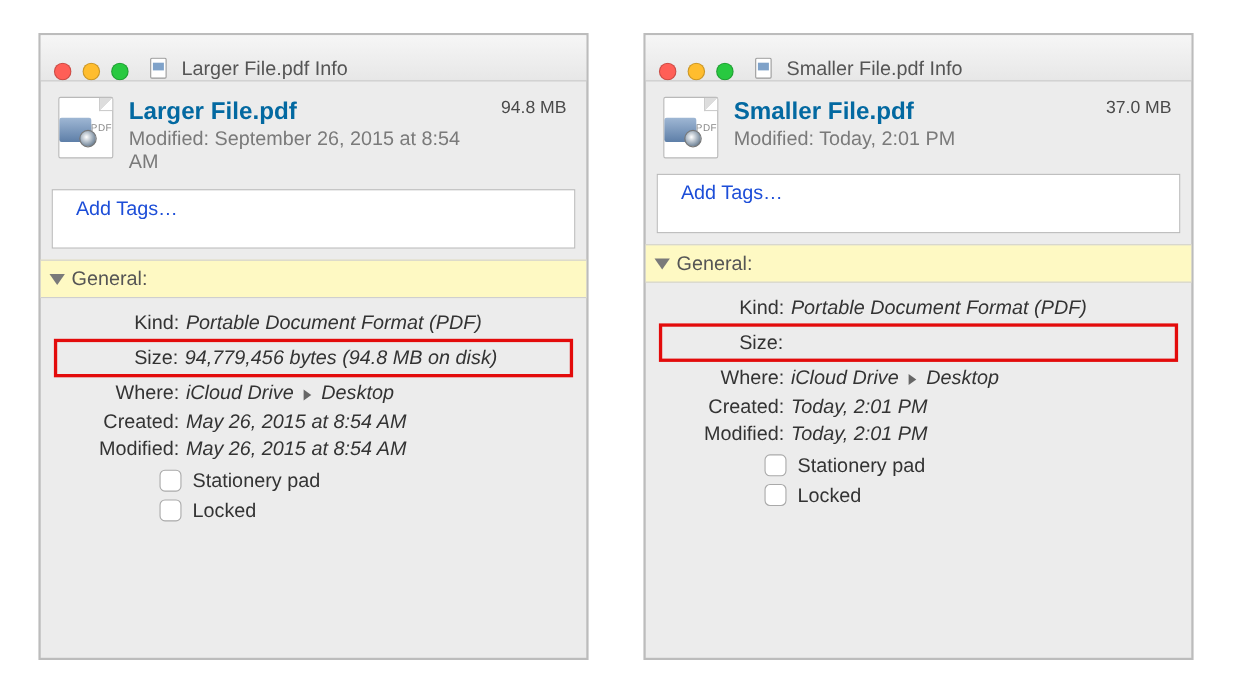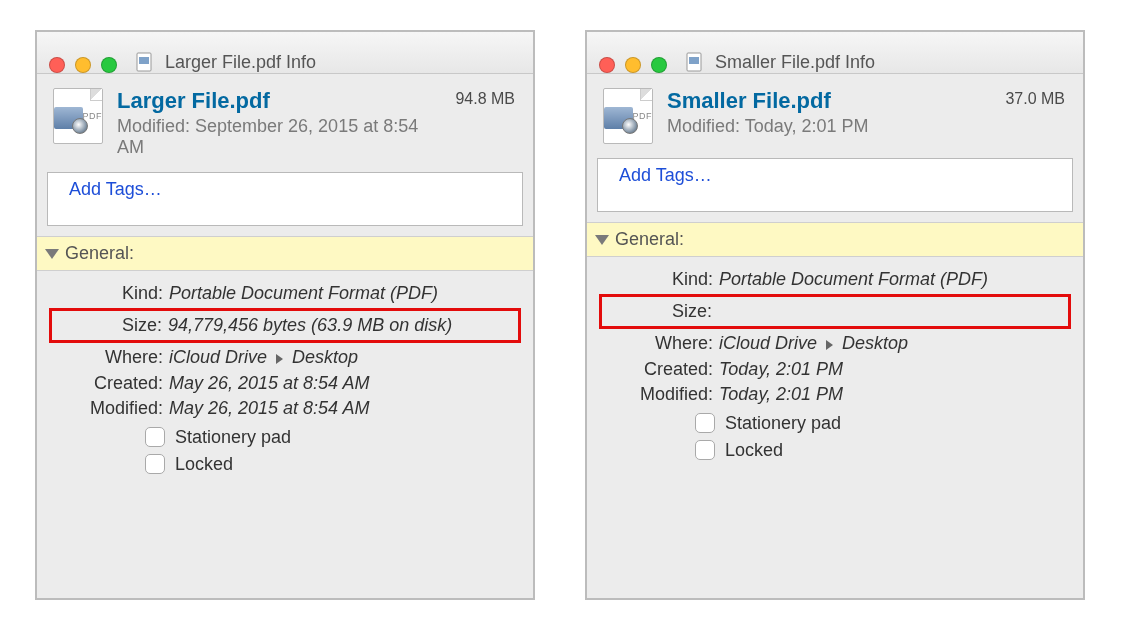--- a/index.html
+++ b/index.html
@@ -189,21 +189,21 @@
     <span>General:</span>
   </div>
 
   <div class="kv">
     <div class="kv-row">
       <div class="kv-label">Kind:</div>
       <div class="kv-value">Portable Document Format (PDF)</div>
     </div>
     <div class="kv-row highlight">
       <div class="kv-label">Size:</div>
-      <div class="kv-value">94,779,456 bytes (63.9 MB on disk)</div>
+      <div class="kv-value">94,779,456 bytes (94.8 MB on disk)</div>
     </div>
     <div class="kv-row">
       <div class="kv-label">Where:</div>
       <div class="kv-value">
         <span>iCloud Drive</span>
         <span class="path-sep"></span>
         <span>Desktop</span>
       </div>
     </div>
     <div class="kv-row">

